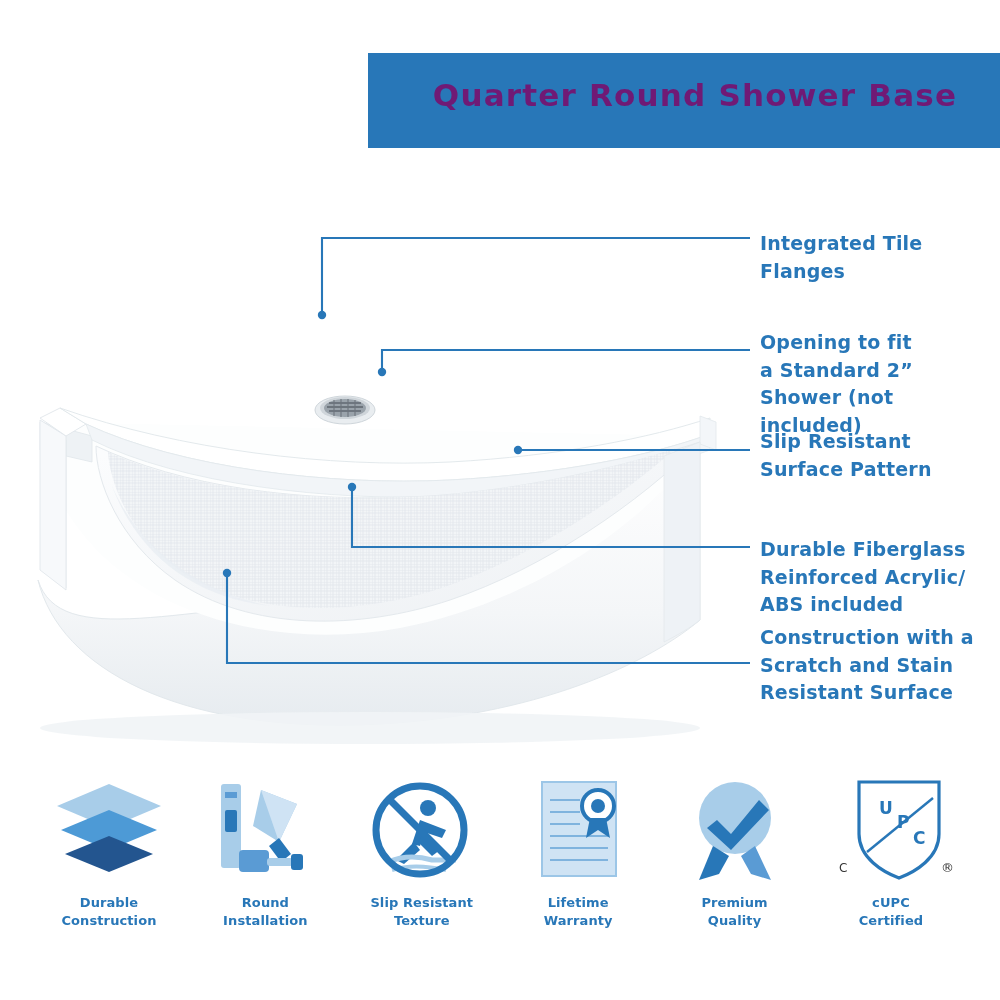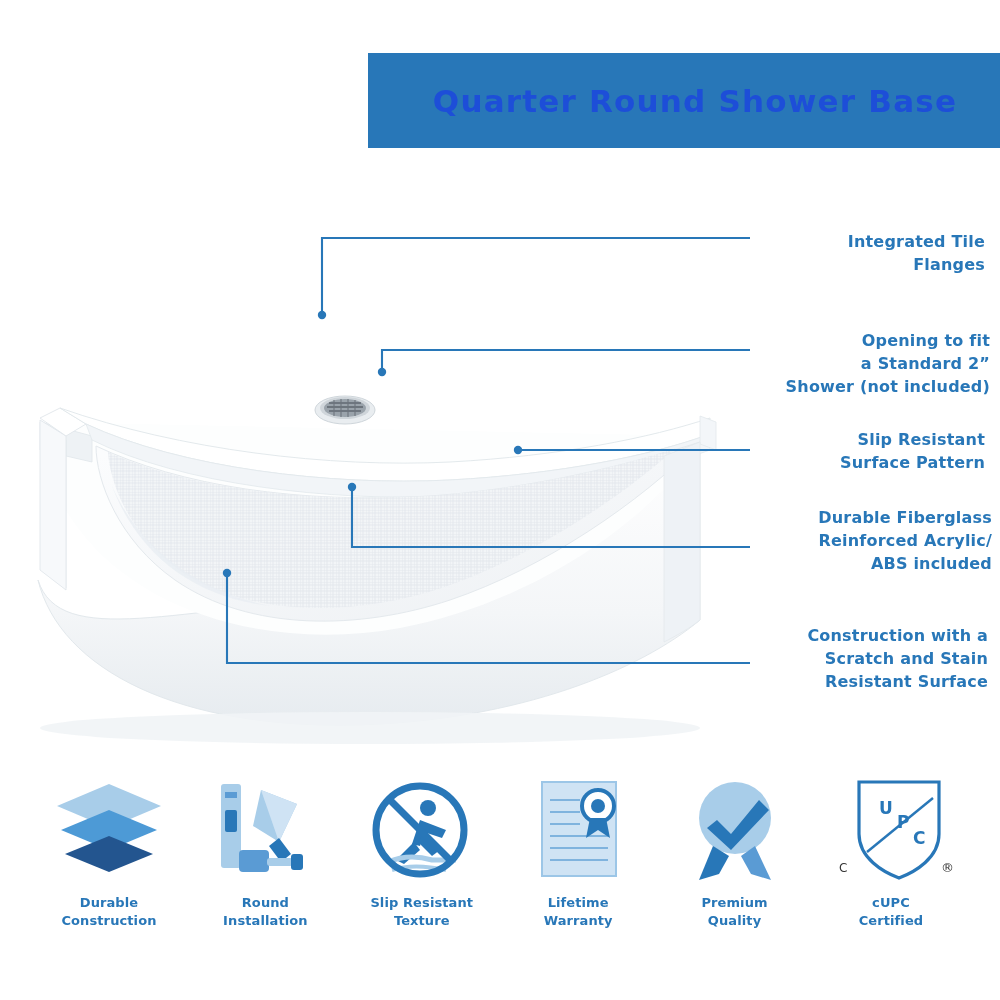--- a/index.html
+++ b/index.html
@@ -17,53 +17,52 @@
 
   
   .header-bar {
     position: absolute;
     left: 368px; top: 53px;
     width: 632px; height: 95px;
     background: #2877b8;
   }
   .header-title {
     position: absolute;
-    left: 368px; top: 53px;
+    left: 368px; top: 47px;
     width: 632px; height: 95px;
     display: flex; align-items: center; justify-content: center;
-    color: #1d4ed8;
+    color: #701a75;
     font-size: 31px;
     font-weight: bold;
     letter-spacing: 1.2px;
     text-align: center;
     padding-left: 22px;
   }
 
   
   .product-area {
     position: absolute;
     left: 0; top: 150px;
     width: 740px; height: 620px;
   }
   .product-svg { display: block; }
 
   
   .callout {
     position: absolute;
     color: #2877b8;
-    font-size: 16px;
+    font-size: 19px;
     font-weight: bold;
     line-height: 1.45;
     letter-spacing: 0.2px;
-    text-align: right;
   }
   .c1 { left: 760px; top: 230px; width: 225px; }
   .c2 { left: 760px; top: 329px; width: 230px; }
   .c3 { left: 760px; top: 428px; width: 225px; }
-  .c4 { left: 760px; top: 506px; width: 232px; }
+  .c4 { left: 760px; top: 536px; width: 232px; }
   .c5 { left: 760px; top: 624px; width: 228px; }
 
   
   .leaders { position: absolute; left: 0; top: 0; width: 1000px; height: 1000px; pointer-events: none; }
 
   
   .features {
     position: absolute;
     left: 0; top: 772px;
     width: 1000px; height: 228px;

